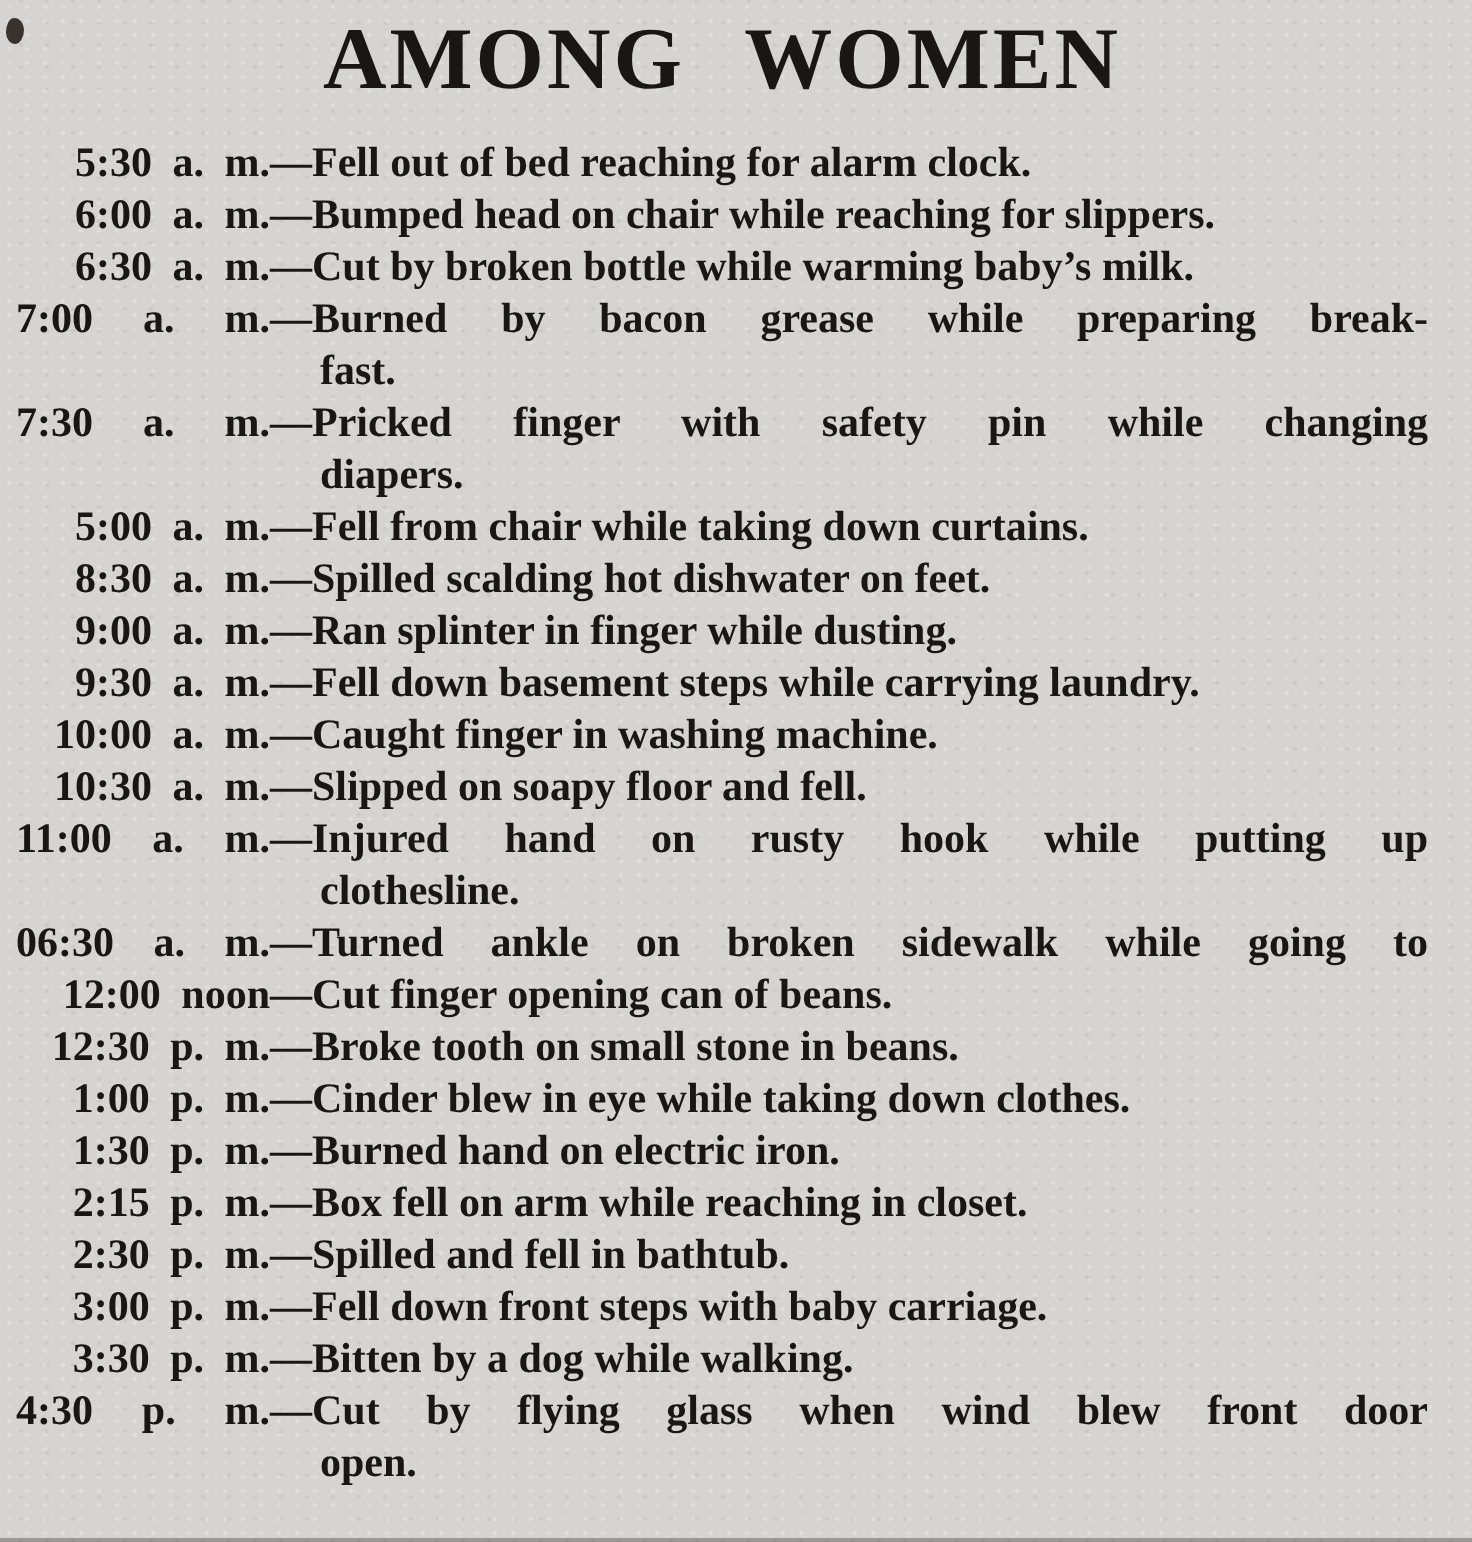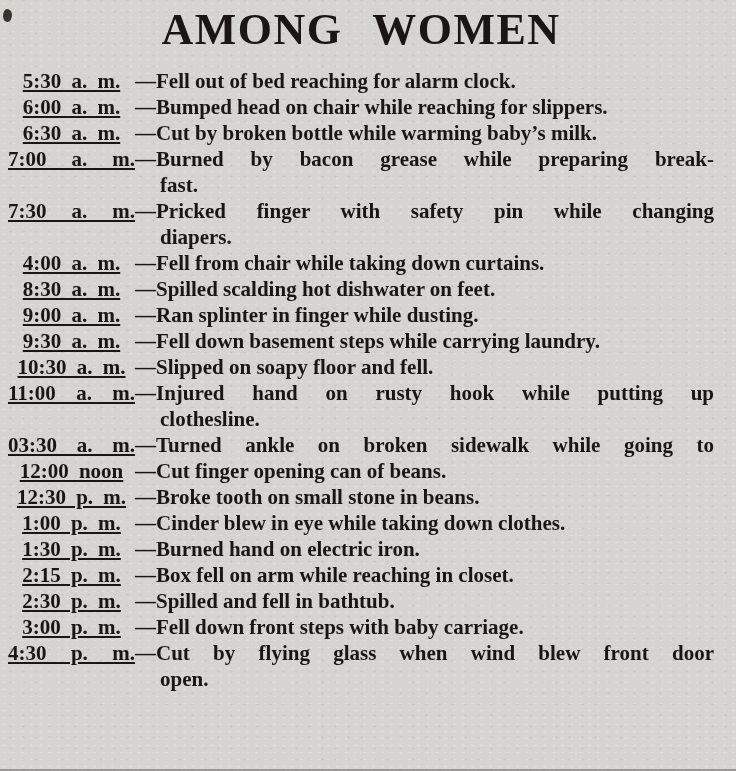--- a/index.html
+++ b/index.html
@@ -57,24 +57,23 @@
   }
   .line.jfull {
     
     white-space: normal;
     text-align: justify;
     text-align-last: justify;
   }
   .time {
     display: inline-block;
     width: 127px;
-    text-align: center;
+    text-align: right;
     word-spacing: 5px;
     white-space: nowrap;
-    text-decoration: underline;
   }
   .line.cont {
     padding-left: 152px;
   }
 </style>
 </head>
 <body>
 
 <div class="clipping">
   <span class="ink-speck"></span>
@@ -91,40 +90,43 @@
       </div>
       <div class="entry">
         <div class="line first jfull"><span class="time">7:00 a. m.</span><span class="dash">—</span><span class="desc">Burned by bacon grease while preparing break-</span></div>
         <div class="line cont">fast.</div>
       </div>
       <div class="entry">
         <div class="line first jfull"><span class="time">7:30 a. m.</span><span class="dash">—</span><span class="desc">Pricked finger with safety pin while changing</span></div>
         <div class="line cont">diapers.</div>
       </div>
       <div class="entry">
-        <div class="line first"><span class="time">4:00 a. m.</span><span class="dash">—</span><span class="desc">Fell from chair while taking down curtains.</span></div>
+        <div class="line first"><span class="time">5:00 a. m.</span><span class="dash">—</span><span class="desc">Fell from chair while taking down curtains.</span></div>
       </div>
       <div class="entry">
         <div class="line first"><span class="time">8:30 a. m.</span><span class="dash">—</span><span class="desc">Spilled scalding hot dishwater on feet.</span></div>
       </div>
       <div class="entry">
         <div class="line first"><span class="time">9:00 a. m.</span><span class="dash">—</span><span class="desc">Ran splinter in finger while dusting.</span></div>
       </div>
       <div class="entry">
         <div class="line first"><span class="time">9:30 a. m.</span><span class="dash">—</span><span class="desc">Fell down basement steps while carrying laundry.</span></div>
       </div>
       <div class="entry">
+        <div class="line first"><span class="time">10:00 a. m.</span><span class="dash">—</span><span class="desc">Caught finger in washing machine.</span></div>
+      </div>
+      <div class="entry">
         <div class="line first"><span class="time">10:30 a. m.</span><span class="dash">—</span><span class="desc">Slipped on soapy floor and fell.</span></div>
       </div>
       <div class="entry">
         <div class="line first jfull"><span class="time">11:00 a. m.</span><span class="dash">—</span><span class="desc">Injured hand on rusty hook while putting up</span></div>
         <div class="line cont">clothesline.</div>
       </div>
       <div class="entry">
-        <div class="line first jfull"><span class="time">03:30 a. m.</span><span class="dash">—</span><span class="desc">Turned ankle on broken sidewalk while going to</span></div>
+        <div class="line first jfull"><span class="time">06:30 a. m.</span><span class="dash">—</span><span class="desc">Turned ankle on broken sidewalk while going to</span></div>
       </div>
       <div class="entry">
         <div class="line first"><span class="time">12:00 noon</span><span class="dash">—</span><span class="desc">Cut finger opening can of beans.</span></div>
       </div>
       <div class="entry">
         <div class="line first"><span class="time">12:30 p. m.</span><span class="dash">—</span><span class="desc">Broke tooth on small stone in beans.</span></div>
       </div>
       <div class="entry">
         <div class="line first"><span class="time">1:00 p. m.</span><span class="dash">—</span><span class="desc">Cinder blew in eye while taking down clothes.</span></div>
       </div>
@@ -134,17 +136,20 @@
       <div class="entry">
         <div class="line first"><span class="time">2:15 p. m.</span><span class="dash">—</span><span class="desc">Box fell on arm while reaching in closet.</span></div>
       </div>
       <div class="entry">
         <div class="line first"><span class="time">2:30 p. m.</span><span class="dash">—</span><span class="desc">Spilled and fell in bathtub.</span></div>
       </div>
       <div class="entry">
         <div class="line first"><span class="time">3:00 p. m.</span><span class="dash">—</span><span class="desc">Fell down front steps with baby carriage.</span></div>
       </div>
       <div class="entry">
+        <div class="line first"><span class="time">3:30 p. m.</span><span class="dash">—</span><span class="desc">Bitten by a dog while walking.</span></div>
+      </div>
+      <div class="entry">
         <div class="line first jfull"><span class="time">4:30 p. m.</span><span class="dash">—</span><span class="desc">Cut by flying glass when wind blew front door</span></div>
         <div class="line cont">open.</div>
       </div>
     </div>
 </div>
 
 </body></html>

